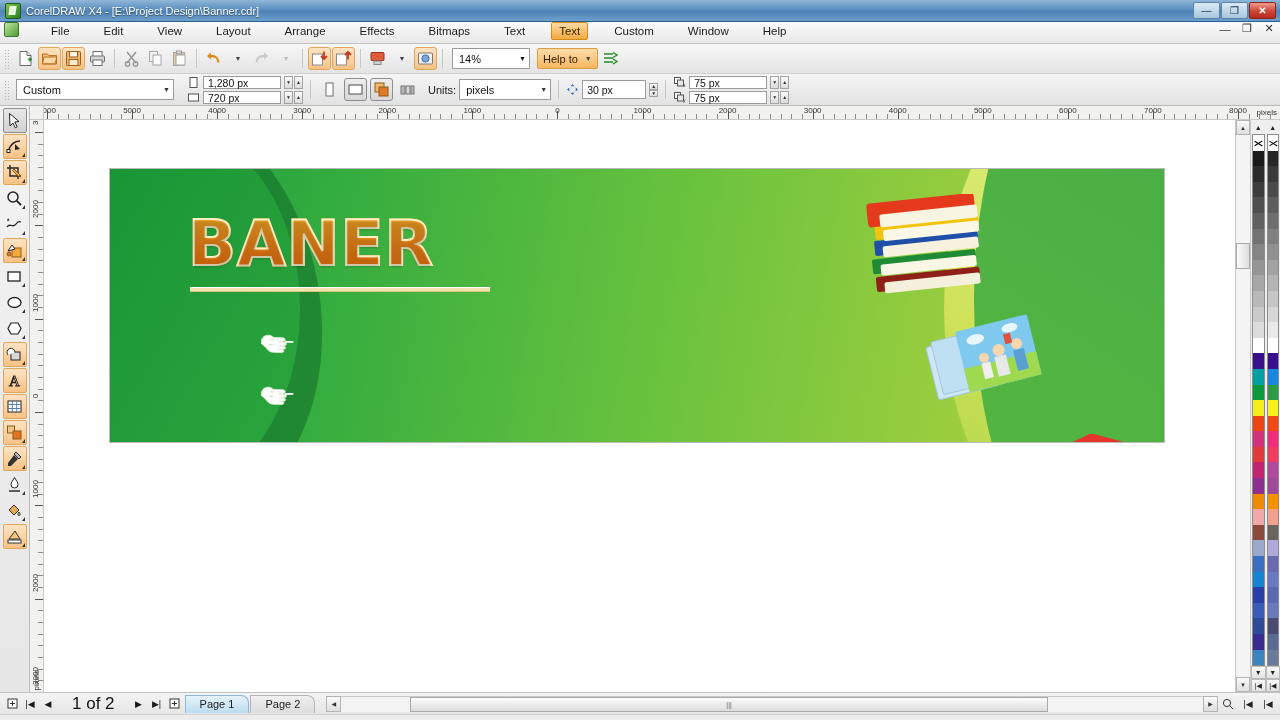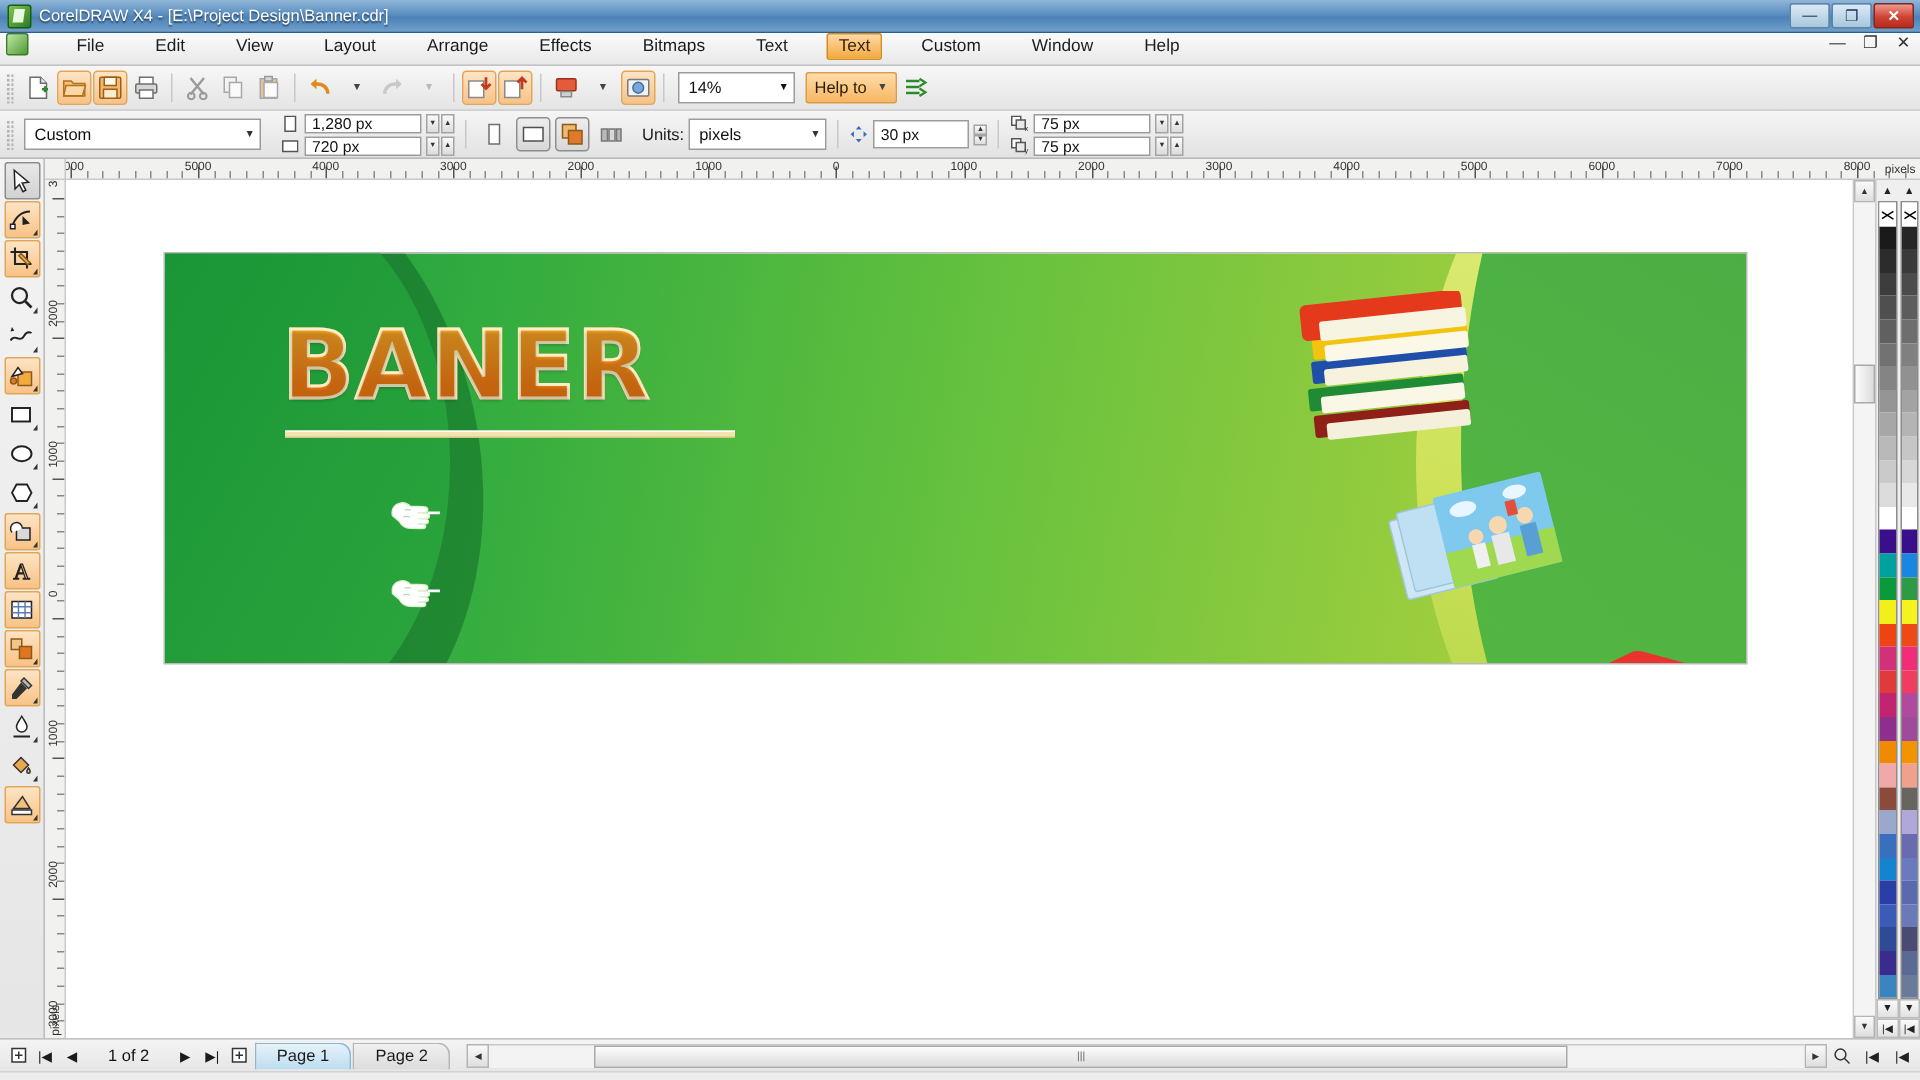--- a/index.html
+++ b/index.html
@@ -236,21 +236,21 @@
   .pal-bot .pbb { flex:1; display:flex; align-items:center; justify-content:center;
     font-size:7px; color:#222; background: linear-gradient(#fafafa,#e2e2e2); border:1px solid #bbb;}
 
   
   .pagebar {
     height: 22px; flex:0 0 22px; background: linear-gradient(#f4f4f4,#e6e6e6);
     border-top: 1px solid #c2c2c2; display:flex; align-items:center; padding-left:4px; gap:2px;
   }
   .pnav { width:16px; height:16px; display:flex;align-items:center;justify-content:center;
     font-size:9px; color:#1b1b1b; }
-  .pcount { font-size:11px; color:#111; padding:0 14px; white-space:nowrap; }
+  .pcount { font-size:17px; color:#111; padding:0 14px; white-space:nowrap; }
   .ptab {
     height:18px; padding:0 14px; font-size:11px; color:#1b1b1b;
     display:flex; align-items:center; background: linear-gradient(#f0f0f0,#dcdcdc);
     border:1px solid #b6b6b6; border-bottom:none; margin-right:-1px;
     border-radius: 0 8px 0 0;
   }
   .ptab.active { background: linear-gradient(#e6f3fb,#bcdcf0); border-color:#8cb8d4; }
   .hscroll-wrap { flex:1; display:flex; align-items:center; margin-left:10px; height:18px; }
   .hs-btn { width:15px; height:16px; background: linear-gradient(#fafafa,#dedede);
     border:1px solid #b4b4b4; display:flex;align-items:center;justify-content:center;font-size:6px;color:#333;}

